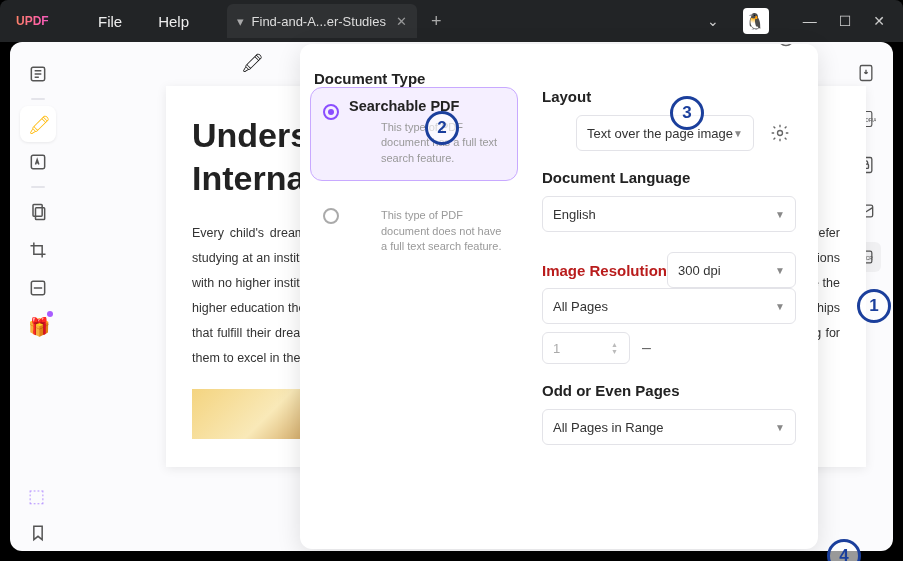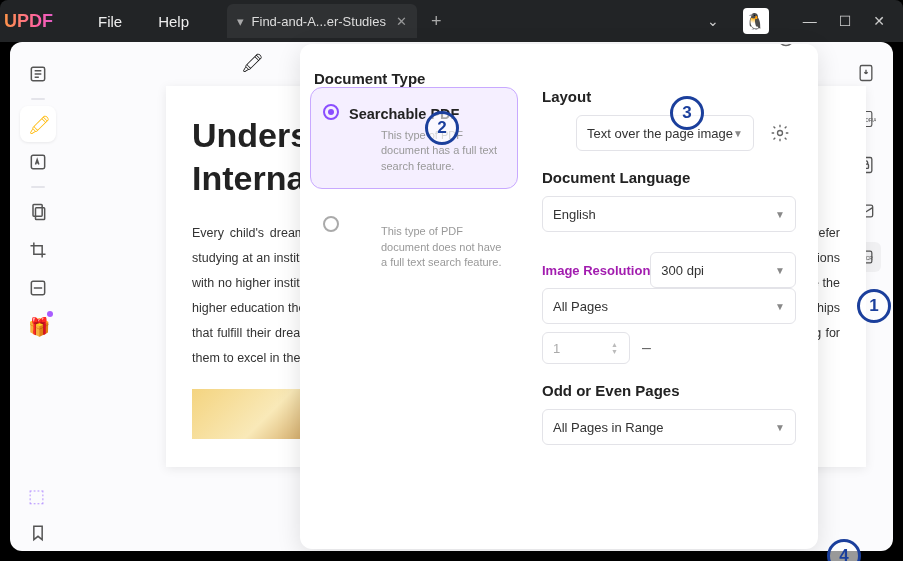--- a/index.html
+++ b/index.html
@@ -1,18 +1,18 @@
 <!DOCTYPE html>
 <html><head>
 <meta charset="utf-8">
 <style>
   * { margin: 0; padding: 0; box-sizing: border-box; font-family: -apple-system, BlinkMacSystemFont, "Segoe UI", Arial, sans-serif; }
   body { width: 903px; height: 561px; background: #000; overflow: hidden; border-radius: 8px; }
   .titlebar { height: 42px; background: #222426; display: flex; align-items: center; color: #eee; }
-  .logo { width: 80px; font-weight: 700; font-size: 18px; padding-left: 4px; background: linear-gradient(90deg,#ff9a3d,#ff5fa8,#a85cff); -webkit-background-clip: text; -webkit-text-fill-color: transparent; }
+  .logo { width: 80px; font-weight: 700; font-size: 12px; padding-left: 16px; background: linear-gradient(90deg,#ff9a3d,#ff5fa8,#a85cff); -webkit-background-clip: text; -webkit-text-fill-color: transparent; }
   .menu-item { padding: 0 18px; font-size: 15px; cursor: pointer; }
   .tab { display: flex; align-items: center; background: #2f3133; border-radius: 6px 6px 0 0; height: 34px; padding: 0 10px; margin-left: 20px; font-size: 13px; color: #ddd; }
   .tab .dd { margin-right: 8px; opacity: .7; }
   .tab .x { margin-left: 10px; opacity: .6; cursor: pointer; }
   .tab-add { margin-left: 14px; color: #aaa; font-size: 18px; cursor: pointer; }
   .title-right { margin-left: auto; display: flex; align-items: center; gap: 24px; padding-right: 18px; }
   .title-right .ico { color: #ccc; font-size: 14px; cursor: pointer; }
   .avatar { width: 26px; height: 26px; border-radius: 4px; background: #fff; display: flex; align-items: center; justify-content: center; font-size: 16px; }
   .win-ctrl { display: flex; gap: 22px; margin-left: 10px; }
   .app { position: absolute; top: 42px; left: 10px; right: 10px; bottom: 10px; background: #fbfbfd; border-radius: 12px; display: flex; }
@@ -30,36 +30,36 @@
   .page p { font-size: 12.5px; color: #333; line-height: 2.0; text-align: justify; }
   .page-img { margin-top: 18px; width: 290px; height: 50px; background: linear-gradient(135deg,#f4d480 0%,#f9e9b8 30%,#d1a560 50%,#c8a770 70%,#f4dfa0 100%); }
   .highlighter-ico { position: absolute; left: 175px; top: 10px; font-size: 18px; }
   .sidebar-r { width: 54px; display: flex; flex-direction: column; align-items: center; padding-top: 16px; gap: 16px; }
   .rtool { width: 30px; height: 30px; display: flex; align-items: center; justify-content: center; cursor: pointer; border-radius: 6px; }
   .rtool svg { width: 20px; height: 20px; stroke: #555; }
   .rtool.active { background: #f0f0f2; }
   .panel { position: absolute; left: 290px; top: 2px; width: 518px; bottom: 2px; background: #fff; border-radius: 12px; box-shadow: 0 6px 24px rgba(0,0,0,0.12); display: flex; }
   .panel-left { width: 228px; padding: 26px 10px; }
   .sec-title { font-size: 15px; font-weight: 700; color: #222; padding-left: 4px; }
-  .radio-card { border: 1px solid transparent; border-radius: 12px; padding: 18px 12px 14px 38px; position: relative; cursor: pointer; margin-bottom: 10px; }
+  .radio-card { border: 1px solid transparent; border-radius: 12px; padding: 10px 12px 14px 38px; position: relative; cursor: pointer; margin-bottom: 10px; }
   .radio-card.selected { background: #f5efff; border-color: #c8a9ff; }
   .radio-dot { position: absolute; left: 12px; top: 16px; width: 16px; height: 16px; border: 2px solid #aaa; border-radius: 50%; }
   .radio-card.selected .radio-dot { border-color: #8a4dff; }
   .radio-card.selected .radio-dot::after { content: ''; position: absolute; inset: 3px; background: #8a4dff; border-radius: 50%; }
   .radio-card .r-title { font-weight: 700; font-size: 14.5px; color: #222; }
   .radio-card .r-desc { font-size: 11px; color: #999; margin-top: 6px; line-height: 1.4; margin-left: 32px; }
   .panel-right { flex: 1; padding: 26px 22px 18px 14px; overflow: hidden; }
   .field-label { font-size: 15px; font-weight: 700; color: #222; margin-bottom: 10px; margin-top: 18px; }
   .field-label:first-child { margin-top: 0; }
   .row { display: flex; align-items: center; gap: 10px; padding-left: 34px; }
   .select { flex: 1; height: 36px; background: #fff; border: 1px solid #e3e3e8; border-radius: 6px; padding: 0 10px; display: flex; align-items: center; justify-content: space-between; font-size: 13px; color: #333; cursor: pointer; }
   .select .caret { font-size: 10px; color: #888; }
   .icon-btn { width: 32px; height: 32px; border-radius: 6px; display: flex; align-items: center; justify-content: center; cursor: pointer; color: #666; }
   .res-row { display: flex; align-items: center; justify-content: space-between; }
-  .res-row .label { font-size: 13px; font-weight: 700; color: #a21caf; }
+  .res-row .label { font-size: 15px; font-weight: 700; color: #b91c1c; }
   .res-row .sel-sm { width: 90px; }
   .detect { margin-top: 10px; height: 38px; border: 1px solid #e3e3e8; border-radius: 6px; display: flex; align-items: center; justify-content: center; font-size: 13.5px; color: #333; cursor: pointer; }
   .range-row { display: flex; align-items: center; gap: 12px; margin-top: 8px; }
   .num-input { width: 88px; height: 32px; border: 1px solid #e3e3e8; border-radius: 6px; padding: 0 22px 0 10px; font-size: 13px; color: #aaa; position: relative; display: flex; align-items: center; }
   .num-input .spin { position: absolute; right: 4px; top: 2px; bottom: 2px; width: 14px; display: flex; flex-direction: column; justify-content: center; font-size: 7px; color: #bbb; }
   .dash { color: #666; }
   .layout-row { position: relative; }
   .help-ico { position: absolute; right: 0; top: -42px; color: #666; cursor: pointer; }
   .callout { position: absolute; width: 34px; height: 34px; border: 3px solid #1b3f9c; border-radius: 50%; color: #1b3f9c; font-weight: 800; font-size: 17px; display: flex; align-items: center; justify-content: center; background: rgba(255,255,255,0.6); z-index: 50; pointer-events: none; }
   .c1 { left: 847px; top: 247px; }

